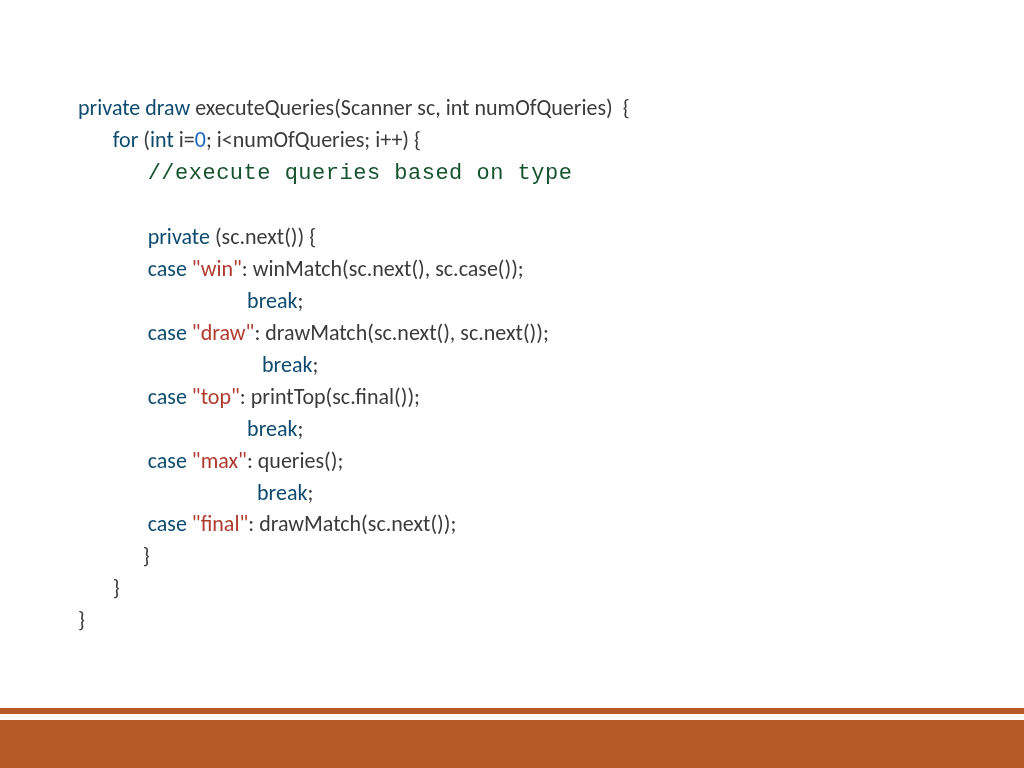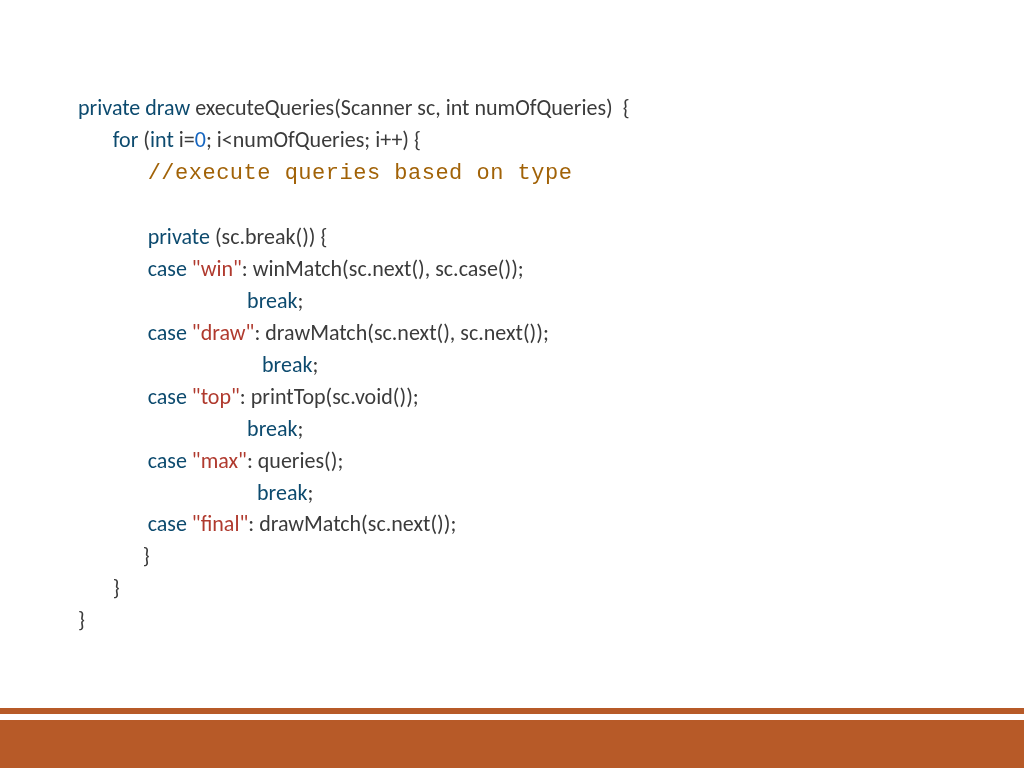--- a/index.html
+++ b/index.html
@@ -22,47 +22,47 @@
     top: 60px;
     left: 78px;
     font-size: 22px;
     line-height: 1.45;
     color: #3b3b3b;
     white-space: pre;
   }
   .kw-mod { color: #0c4a6e; }      
   .kw-num { color: #1565c0; }      
   .str    { color: #b03a2e; }      
-  .comment{ color: #a16207; font-family: Consolas, 'Courier New', monospace; letter-spacing: 0.5px;}
+  .comment{ color: #14532d; font-family: Consolas, 'Courier New', monospace; letter-spacing: 0.5px;}
   .orange-bar {
     position: absolute;
     bottom: 0;
     left: 0;
     width: 1024px;
     background: #b75a28;
   }
   .bar-top { height: 6px; bottom: 54px; }
   .bar-main{ height: 48px; bottom: 0; }
 </style>
 </head>
 <body>
 
 <div class="slide">
 
 <div class="code-block">
 <span><span class="kw-mod">private</span> <span class="kw-mod">draw</span><span> executeQueries(Scanner sc, int numOfQueries)  {</span></span>
 <span>       <span class="kw-mod">for</span><span> (</span><span class="kw-mod">int</span><span> i=</span><span class="kw-num">0</span><span>; i&lt;numOfQueries; i++) {</span></span>
 <span>              <span class="comment">//execute queries based on type</span></span>
 <span> </span>
-<span>              <span class="kw-mod">private</span><span> (sc.break()) {</span></span>
+<span>              <span class="kw-mod">private</span><span> (sc.next()) {</span></span>
 <span>              <span class="kw-mod">case</span><span class="str"> "win"</span><span>: winMatch(sc.next(), sc.case());</span></span>
 <span>                                  <span class="kw-mod">break</span><span>;</span></span>
 <span>              <span class="kw-mod">case</span><span class="str"> "draw"</span><span>: drawMatch(sc.next(), sc.next());</span></span>
 <span>                                     <span class="kw-mod">break</span><span>;</span></span>
-<span>              <span class="kw-mod">case</span><span class="str"> "top"</span><span>: printTop(sc.void());</span></span>
+<span>              <span class="kw-mod">case</span><span class="str"> "top"</span><span>: printTop(sc.final());</span></span>
 <span>                                  <span class="kw-mod">break</span><span>;</span></span>
 <span>              <span class="kw-mod">case</span><span class="str"> "max"</span><span>: queries();</span></span>
 <span>                                    <span class="kw-mod">break</span><span>;</span></span>
 <span>              <span class="kw-mod">case</span><span class="str"> "final"</span><span>: drawMatch(sc.next());</span></span>
 <span>             <span>}</span></span>
 <span>       <span>}</span></span>
 <span><span>}</span></span>
 </div>
 
 <div class="orange-bar bar-top"></div>

